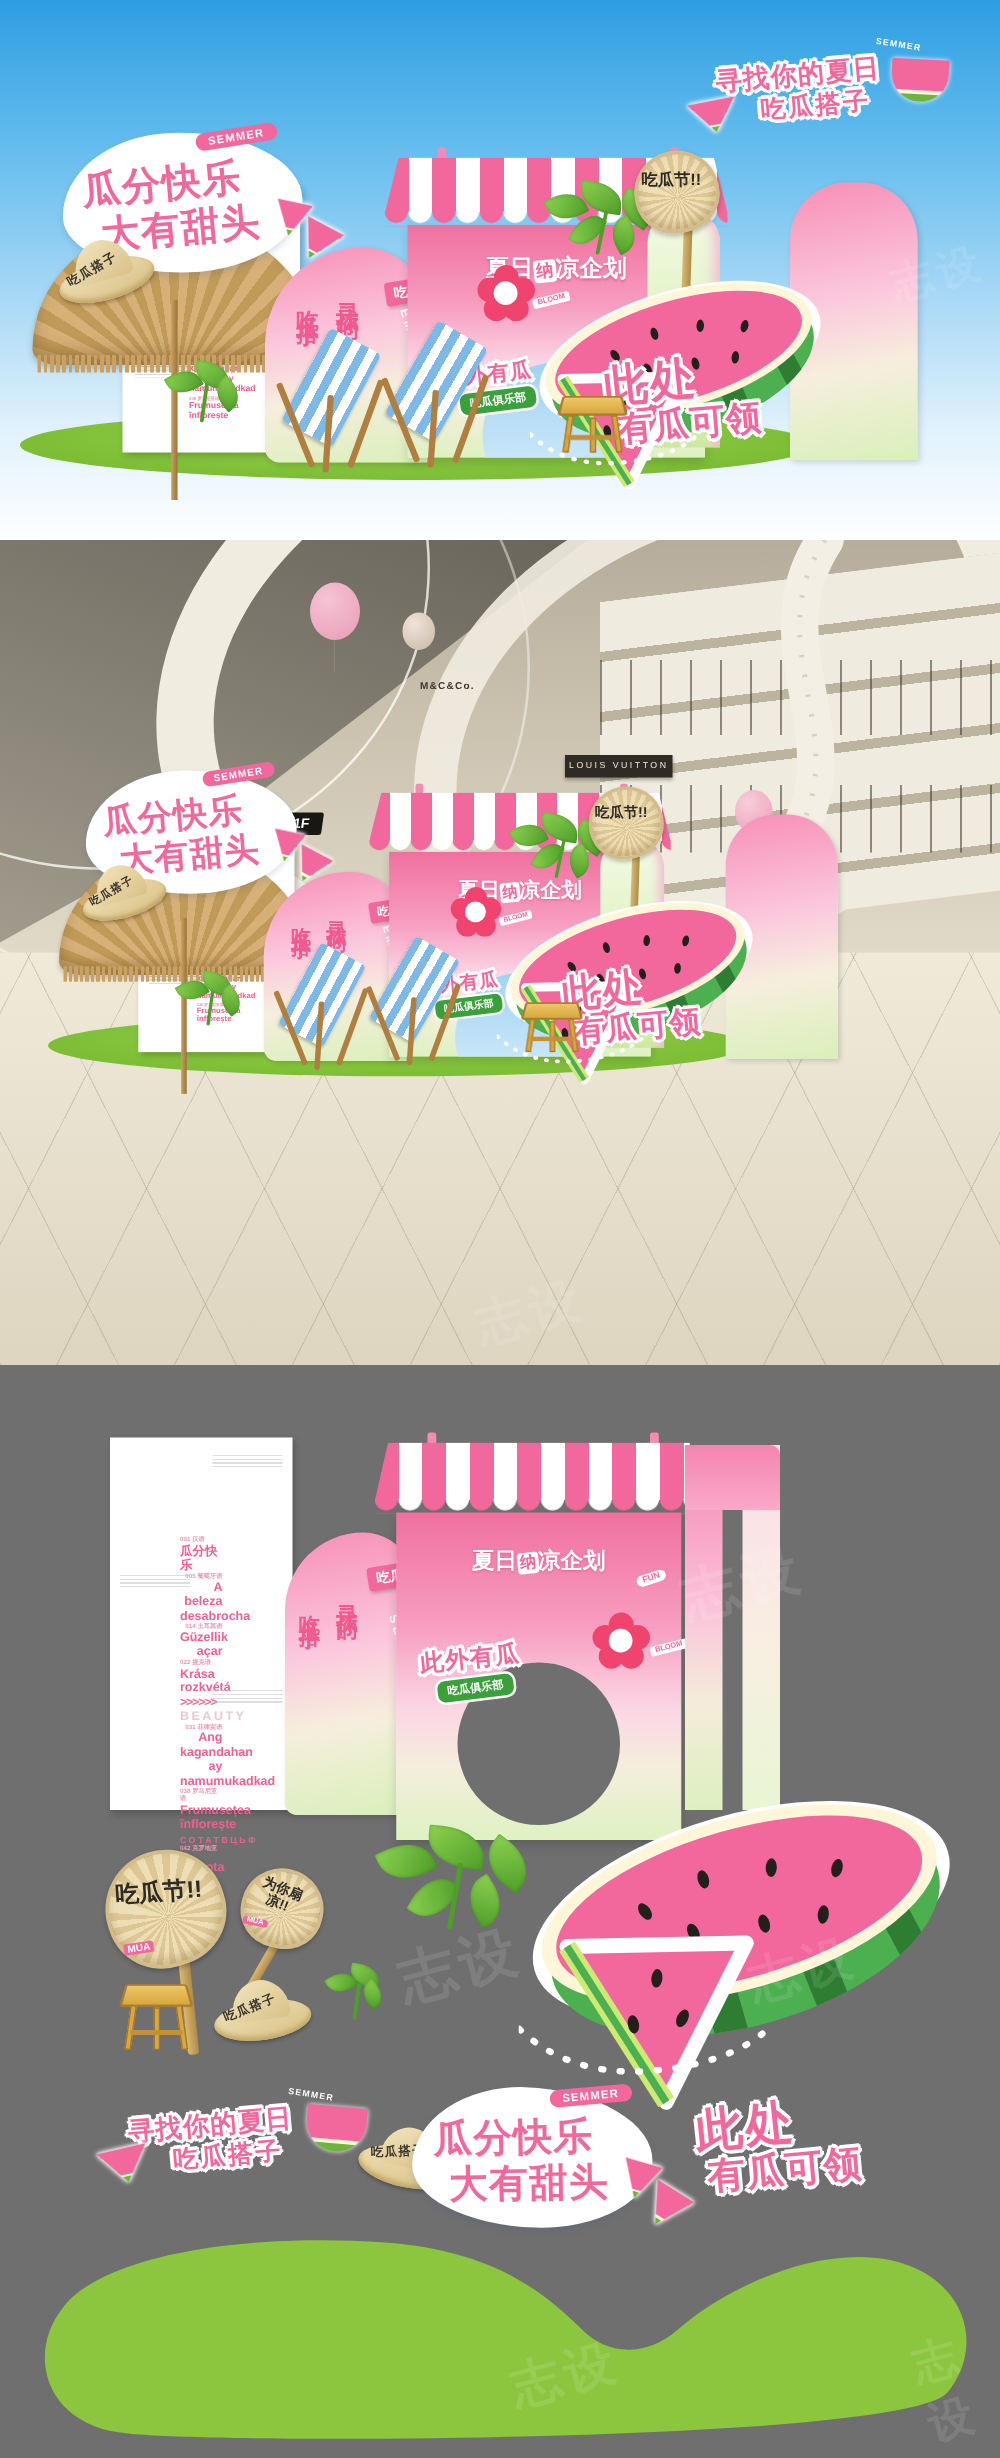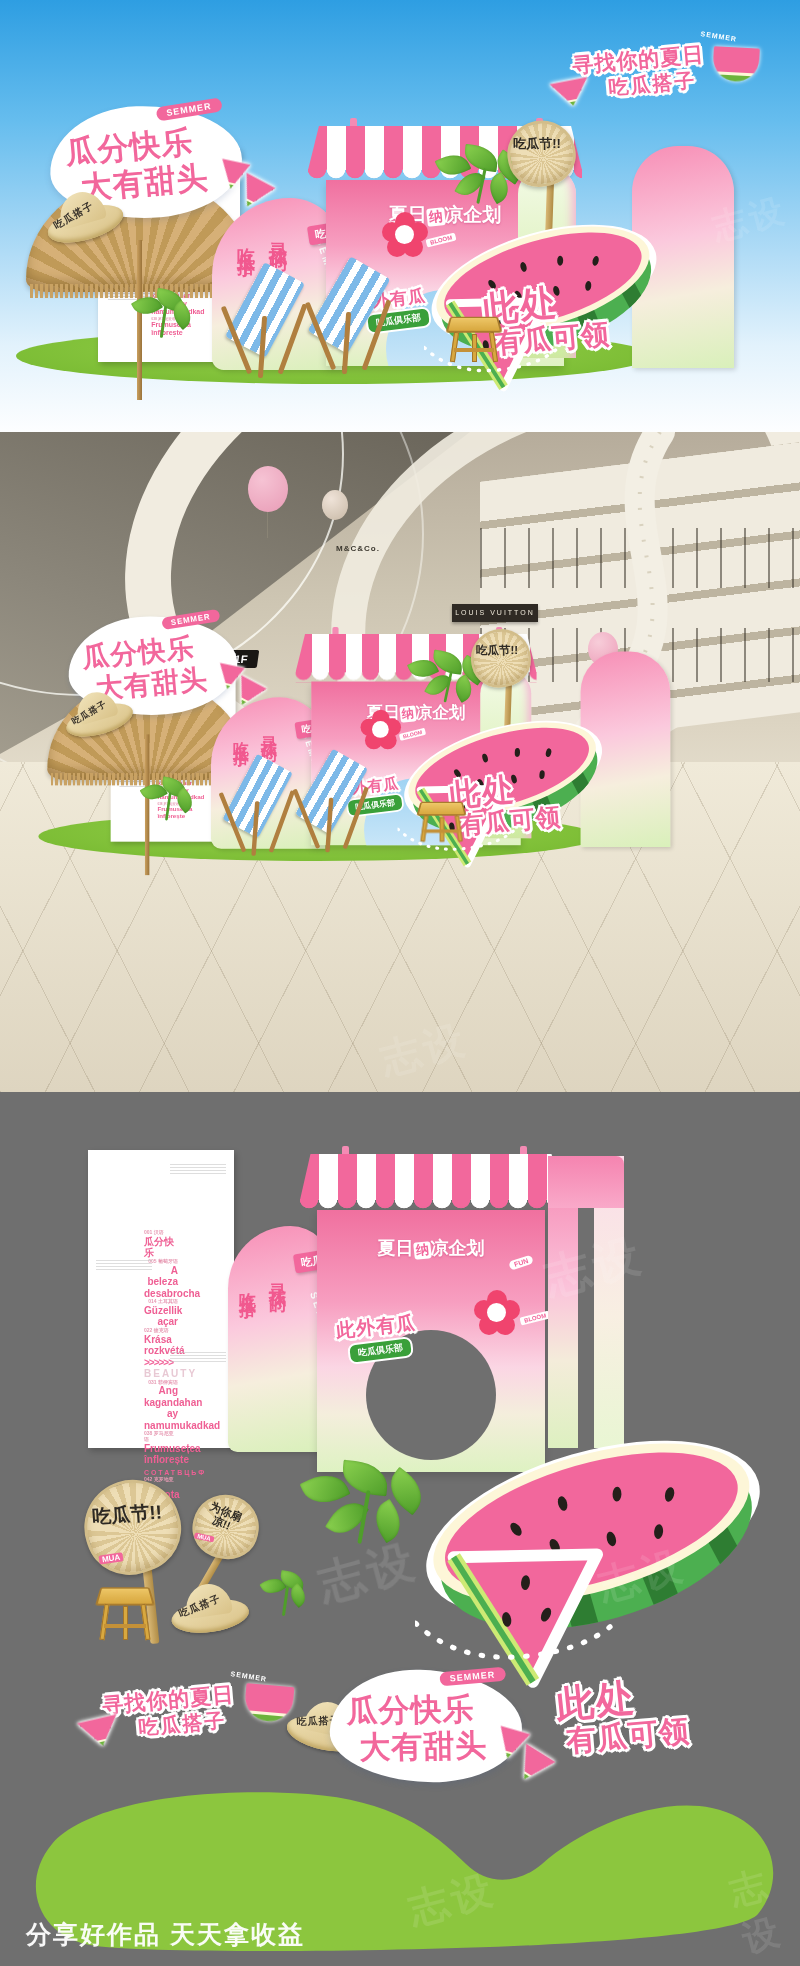--- a/index.html
+++ b/index.html
@@ -696,14 +696,13 @@
   </section>
 
   <span class="wm" style="left:712px;top:196px;font-size:34px;">志设</span>
   <span class="wm" style="left:380px;top:1022px;font-size:40px;">志设</span>
   <span class="wm" style="left:544px;top:1236px;font-size:46px;">志设</span>
   <span class="wm" style="left:318px;top:1542px;font-size:46px;">志设</span>
   <span class="wm" style="left:598px;top:1548px;font-size:40px;">志设</span>
   <span class="wm" style="left:408px;top:1872px;font-size:40px;">志设</span>
   <span class="wm" style="left:736px;top:1860px;font-size:36px;">志设</span>
 
-  <span class="foot-t" style="left:26px;top:1918px;font-size:25px;letter-spacing:2px;">分享好作品 天天拿收益</span>
 </div>
 
 </body></html>

